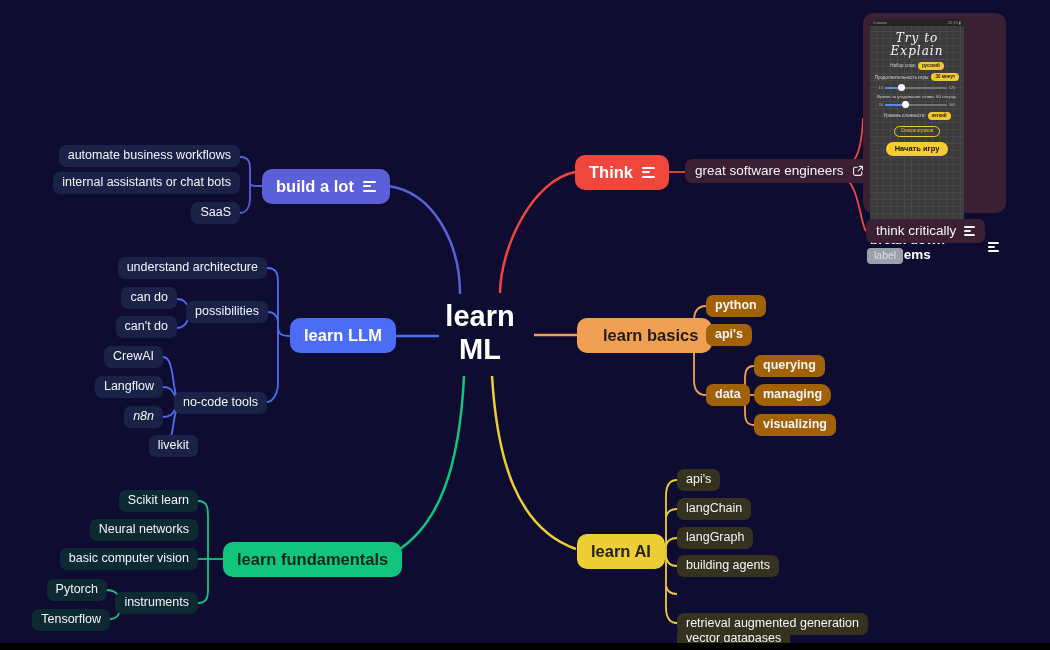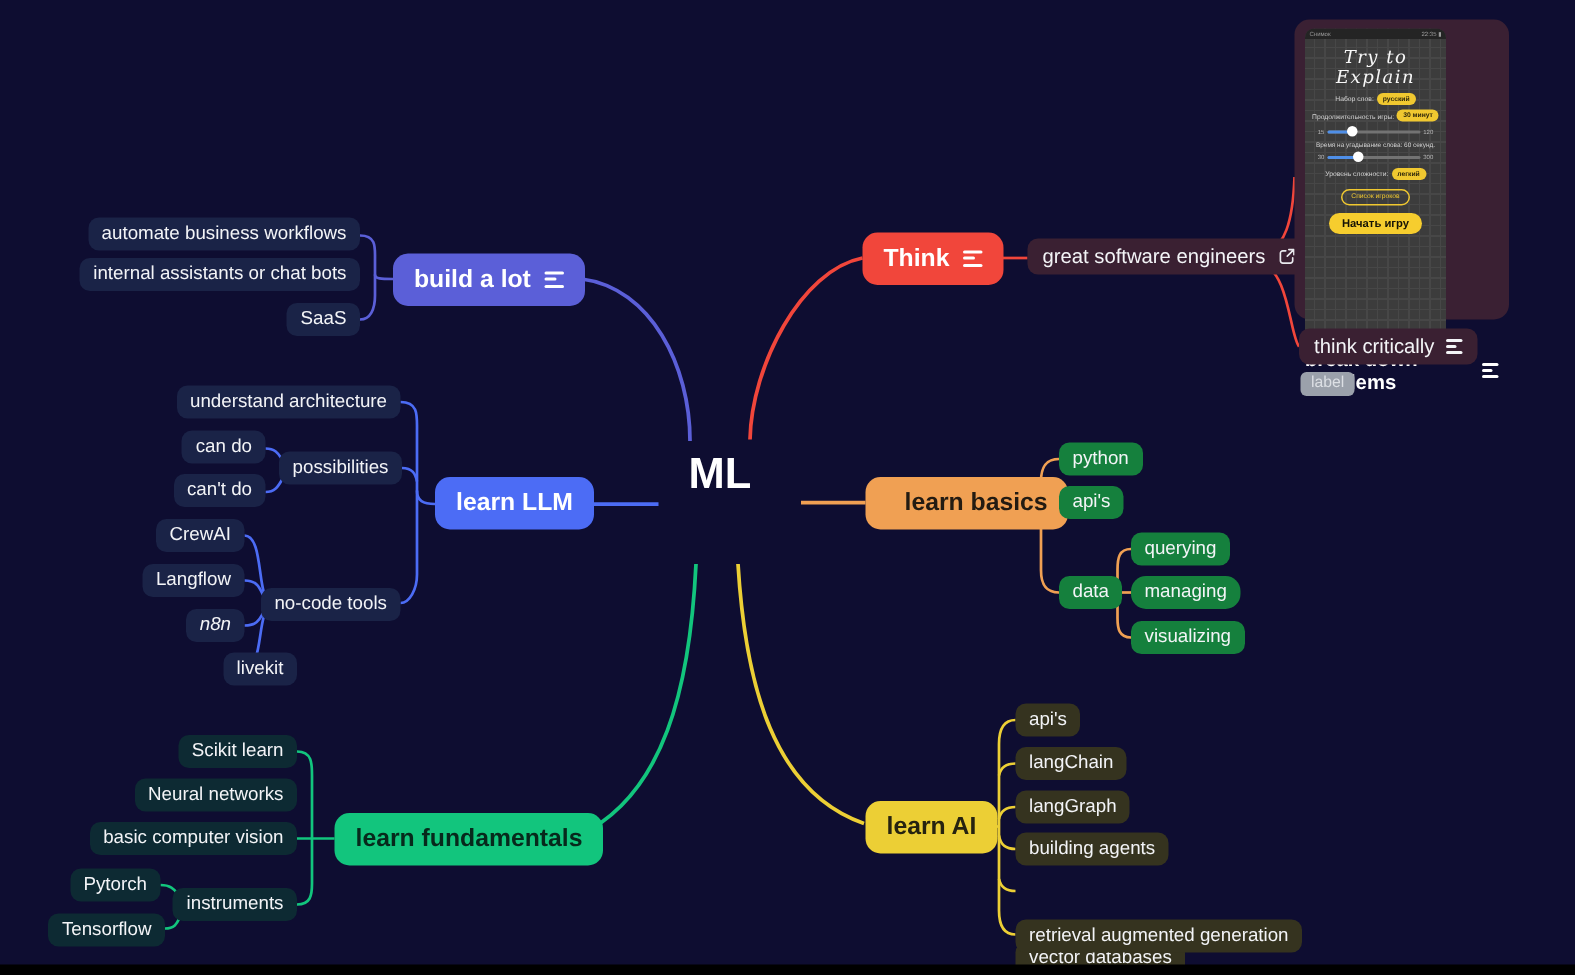--- a/index.html
+++ b/index.html
@@ -15,21 +15,21 @@
     font-size:12.5px; line-height:15px; padding:3px 9px 4px; border-radius:7px;
   }
   .main {
     font-size:16.5px; line-height:20px; font-weight:bold;
     padding:7px 14px 8px; border-radius:10px;
     display:flex; align-items:center; gap:9px;
   }
   .withicon { display:flex; align-items:center; gap:8px; }
   .navy   { background:#1a2347; }
   .maroon { background:#3a2032; }
-  .brown  { background:#15803d; }
+  .brown  { background:#a16207;font-weight:bold; }
   .olive  { background:#35331f; }
   .teal   { background:#0d2a33; }
   .c-build { background:#5b5fd8; color:#fff; }
   .c-llm   { background:#4c6cf5; color:#fff; }
   .c-think { background:#f1463b; color:#fff; }
   .c-basics{ background:#f0a053; color:#231b12; }
   .c-ai    { background:#eccf35; color:#262310; }
   .c-fund  { background:#12c57d; color:#07291c; }
   .ni { display:inline-flex; flex-direction:column; gap:2.5px; }
   .ni i { display:block; height:2px; border-radius:2px; background:currentColor; }
@@ -119,20 +119,21 @@
     <path d="M677,594 C670,594 667,591 666,586" stroke="#eccf35" stroke-width="1.8"></path>
 
     <path d="M464,376 C460,458 443,530 386,557" stroke="#12c57d" stroke-width="2.5"></path>
     <path d="M198,501 C208,501 208,509 208,517 L208,589 C208,597 207,603 198,603" stroke="#12c57d" stroke-width="1.8"></path>
     <path d="M198,559 L223,559" stroke="#12c57d" stroke-width="1.8"></path>
     <path d="M107,590 C120,590 116,600 128,601" stroke="#12c57d" stroke-width="1.8"></path>
     <path d="M110,619 C122,619 117,607 128,605" stroke="#12c57d" stroke-width="1.8"></path>
   </svg>
 
   <div id="root">
+    <div>learn</div>
     <div>ML</div>
   </div>
 
   <div class="n navy" style="right:810px; top:145px;"><span>automate business workflows</span></div>
   <div class="n navy" style="right:810px; top:172px;"><span>internal assistants or chat bots</span></div>
   <div class="n navy" style="right:810px; top:202px;"><span>SaaS</span></div>
   <div class="n main c-build" style="left:262px; top:169px;">
     <span>build a lot</span>
     <span class="ni">
         <i></i>

